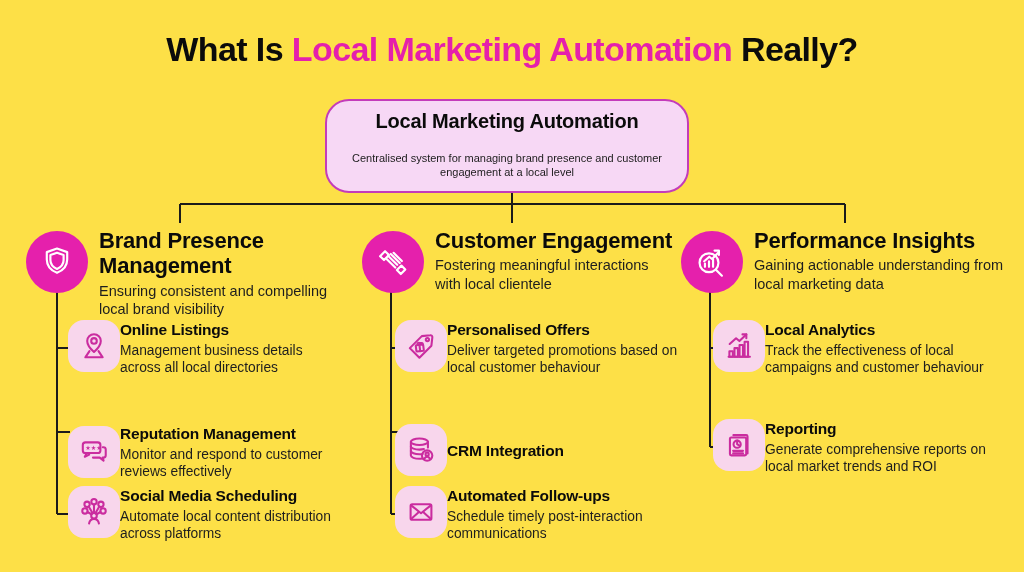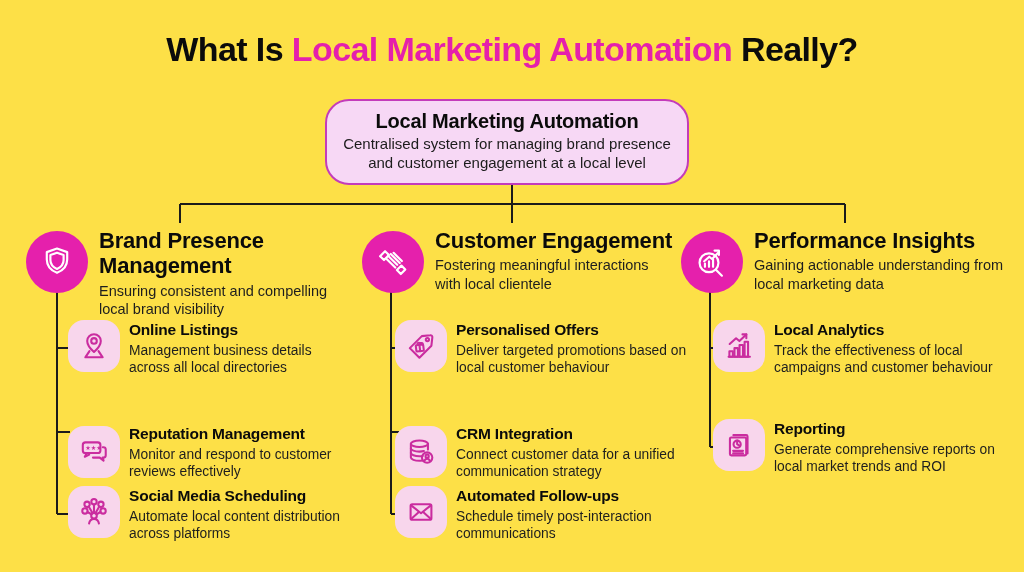--- a/index.html
+++ b/index.html
@@ -14,38 +14,38 @@
     font-size:34px;font-weight:bold;letter-spacing:-0.6px;white-space:nowrap;
   }
   #main-title .hl{color:var(--accent,#e520ac);}
   
   #root-box{
     position:absolute;left:325px;top:99px;width:364px;box-sizing:border-box;
     background:var(--box-bg,#f7d8f5);border:2.5px solid var(--box-border,#c43cba);
     border-radius:24px;padding:9px 12px 11px;text-align:center;
   }
   #root-box .rtitle{font-size:20px;font-weight:bold;letter-spacing:-0.2px;}
-  #root-box .rdesc{font-size:15px;color:#1c1c1c;line-height:1.27;margin-top:1px;}
+  #root-box .rdesc{font-size:11px;color:#1c1c1c;line-height:1.27;margin-top:19px;}
   
   #connectors{position:absolute;left:0;top:0;width:1024px;height:572px;pointer-events:none;}
   #connectors path{stroke:#1b1b1b;stroke-width:2;fill:none;}
   
   .branch-head{position:absolute;top:228px;display:flex;gap:11px;align-items:flex-start;}
   #bh1{left:26px;width:330px;}
   #bh2{left:362px;width:315px;}
   #bh3{left:681px;width:335px;}
   .bcircle{
     width:62px;height:62px;border-radius:50%;background:var(--accent,#e520ac);
     flex:0 0 auto;display:flex;align-items:center;justify-content:center;margin-top:3px;
   }
   .bcircle svg{stroke:#ffffff;fill:none;stroke-width:1.45;stroke-linecap:round;stroke-linejoin:round;}
   .btitle{font-size:22px;font-weight:bold;letter-spacing:-0.2px;line-height:1.15;}
   .bdesc{font-size:14.5px;color:#1e1e1e;line-height:1.26;margin-top:3px;}
   
-  .item{position:absolute;display:flex;gap:9px;align-items:flex-start;}
+  .item{position:absolute;display:flex;align-items:flex-start;}
   .tile{
     width:52px;height:52px;border-radius:16px;background:var(--tile-bg,#f8d6ec);
     flex:0 0 auto;display:flex;align-items:center;justify-content:center;
   }
   .tile svg{stroke:var(--icon-stroke,#ca2c9f);color:var(--icon-stroke,#ca2c9f);
     fill:none;stroke-width:1.55;stroke-linecap:round;stroke-linejoin:round;}
   .itext{padding-top:1px;}
   .ititle{font-size:15.5px;font-weight:bold;letter-spacing:-0.2px;line-height:1.15;}
   .idesc{font-size:13.8px;color:#1e1e1e;line-height:1.24;margin-top:3px;}
   .c1{left:68px;}  .c1 .itext{width:212px;}
@@ -187,21 +187,20 @@
         <path d="M17.2 5.8v4.4"></path>
         <path d="M4.4 9.3c0 1.3 2.9 2.4 6.4 2.4 1.2 0 2.4-.1 3.4-.4"></path>
         <path d="M4.4 12.8c0 1.3 2.9 2.4 6.4 2.4.9 0 1.7 0 2.5-.2"></path>
         <circle cx="16.6" cy="16.2" r="3.9"></circle>
         <circle cx="16.6" cy="15.1" r="1.2"></circle>
         <path d="M14.5 18.7c.4-1.1 1.2-1.7 2.1-1.7s1.7.6 2.1 1.7"></path>
       </svg>
     </div>
     <div class="itext">
       <div class="ititle">CRM Integration</div>
-      <div class="idesc">Connect customer data for a unified communication strategy</div>
     </div>
   </div>
 
   <div class="item c2 r3">
     <div class="tile">
       <svg width="32" height="32" viewBox="0 0 24 24">
         <rect x="4.2" y="6.2" width="15.6" height="11.6" rx="1.2"></rect>
         <path d="M4.6 7l7.4 5.9L19.4 7"></path>
         <path d="M4.6 17.2l5.6-5M19.4 17.2l-5.6-5"></path>
       </svg>

